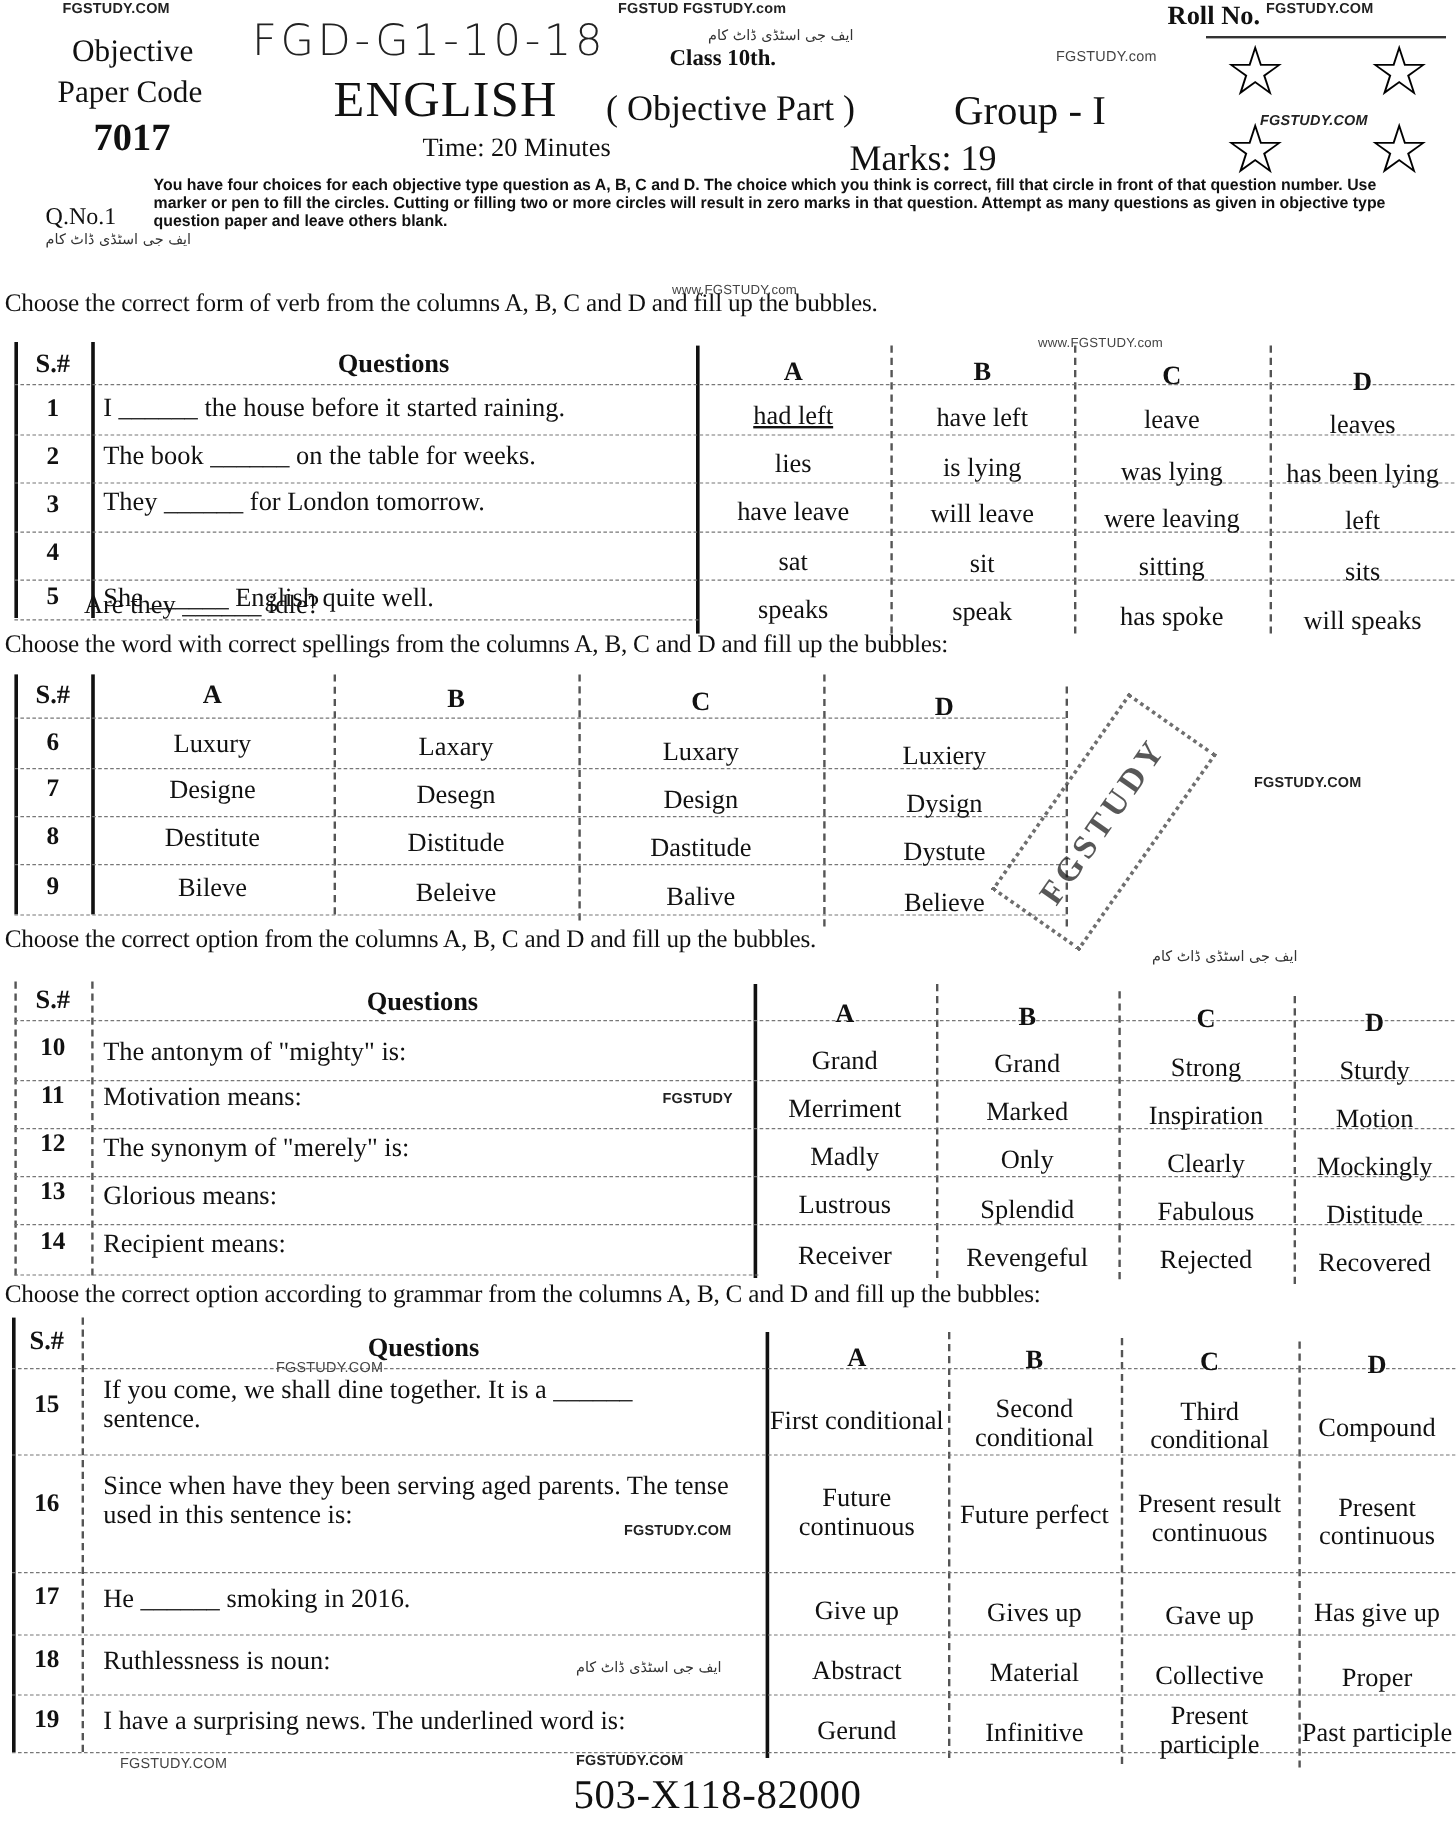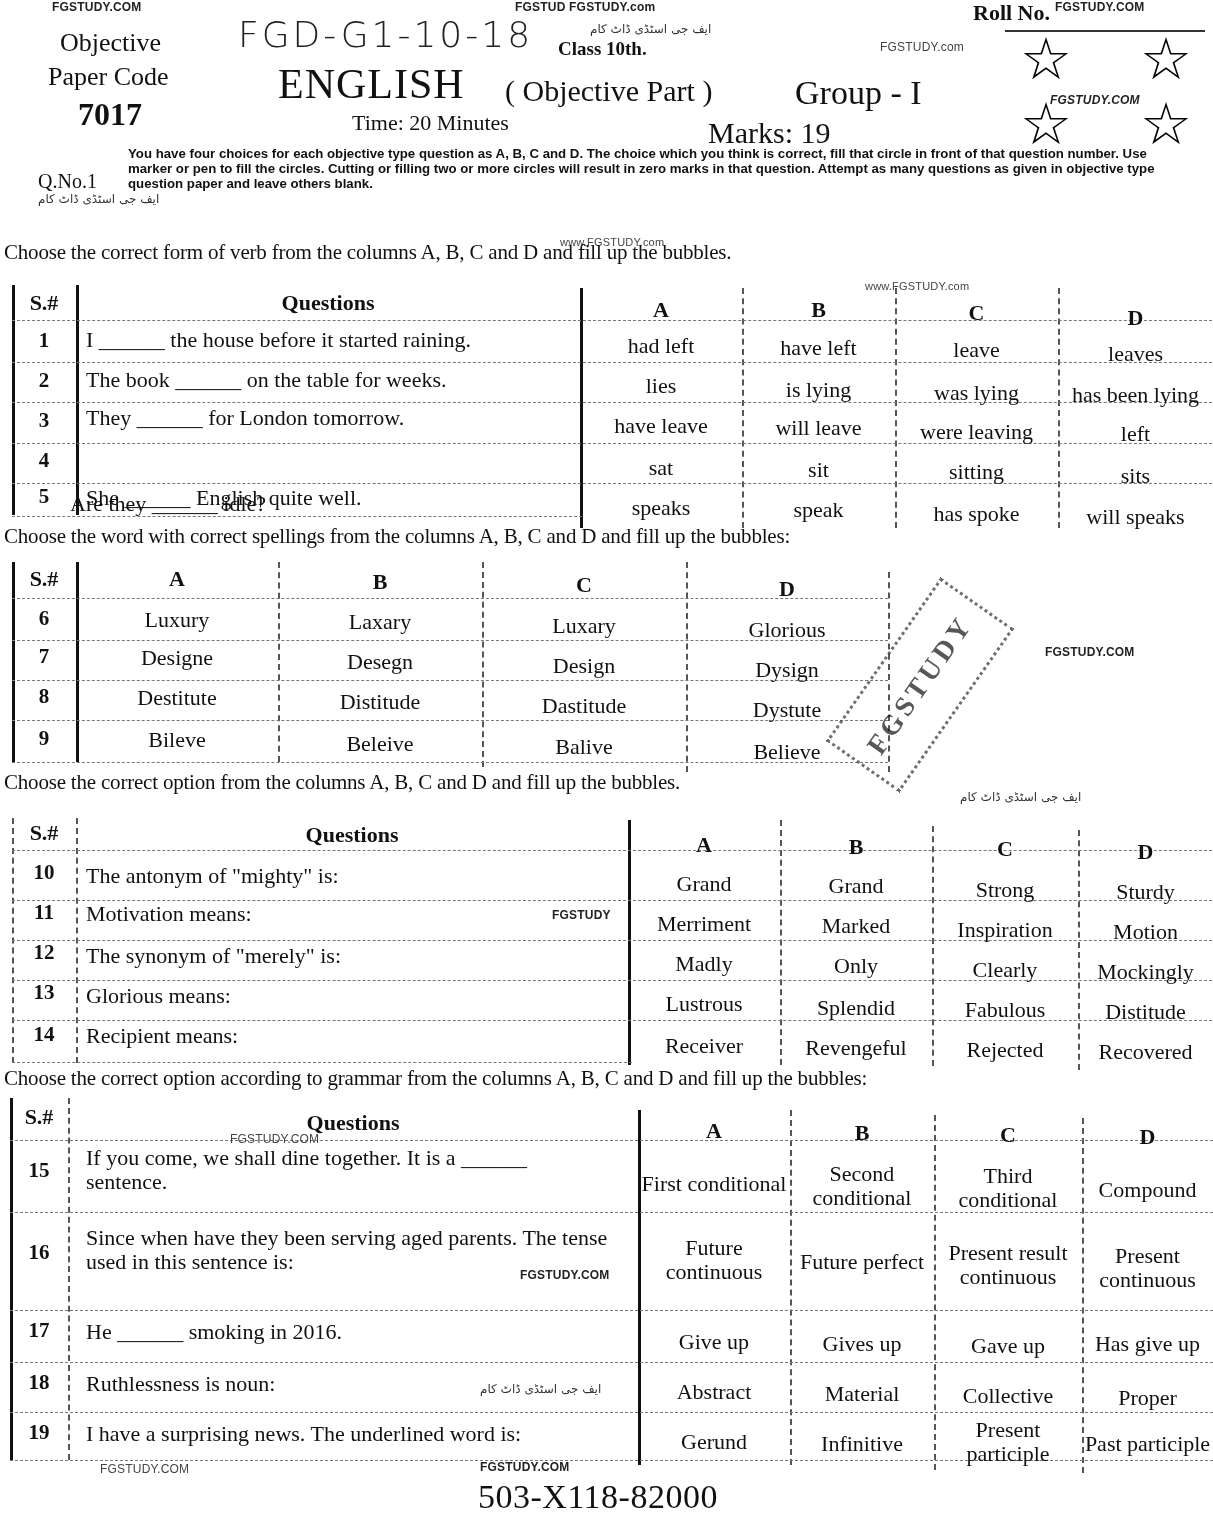--- a/index.html
+++ b/index.html
@@ -6,21 +6,21 @@
   html, body { width: 1213px; height: 1520px; background: #ffffff; overflow: hidden; }
   body { position: relative; font-family: "Liberation Serif", "DejaVu Serif", serif; color: #111; }
   .abs { position: absolute; }
   .wm { position: absolute; font-family: "Liberation Sans", "DejaVu Sans", sans-serif; font-size: 12px; font-weight: bold; color: #222; letter-spacing: 0.2px; }
   .wm.light { font-weight: normal; color: #444; }
 
   
   .hdr-objective { left: 60px; top: 28px; font-size: 26px; }
   .hdr-papercode { left: 48px; top: 62px; font-size: 26px; }
   .hdr-code { left: 78px; top: 96px; font-size: 32px; font-weight: bold; text-align: center; }
-  .hdr-hand { left: 210px; top: 14px; font-size: 36px; font-family: "DejaVu Sans", sans-serif; font-weight: 300; letter-spacing: 3px; color: #222; margin-left: 28px; }
+  .hdr-hand { left: 210px; top: 14px; font-size: 36px; font-family: "DejaVu Sans", sans-serif; font-weight: 300; letter-spacing: 3px; color: #222; }
   .hdr-class { left: 558px; top: 38px; font-size: 19px; font-weight: bold; }
   .hdr-english { left: 278px; top: 60px; font-size: 42px; letter-spacing: 1px; }
   .hdr-part { left: 505px; top: 74px; font-size: 30px; }
   .hdr-group { left: 795px; top: 74px; font-size: 34px; }
   .hdr-time { left: 352px; top: 110px; font-size: 22px; }
   .hdr-marks { left: 708px; top: 116px; font-size: 30px; }
   .hdr-rollno { left: 973px; top: 0px; font-size: 22px; font-weight: bold; }
   .star { position: absolute; font-size: 58px; line-height: 1; color: #000; font-family: "DejaVu Sans", sans-serif; }
 
   .qno { left: 38px; top: 170px; font-size: 20px; }
@@ -94,21 +94,21 @@
 
   <div class="cell head" style="left:12px;top:285px;width:64px;height:35px;">S.#</div>
   <div class="cell head" style="left:76px;top:285px;width:504px;height:35px;">Questions</div>
   <div class="cell head" style="left:580px;top:292px;width:162px;height:35px;">A</div>
   <div class="cell head" style="left:742px;top:292px;width:153px;height:35px;">B</div>
   <div class="cell head" style="left:895px;top:295px;width:163px;height:35px;">C</div>
   <div class="cell head" style="left:1058px;top:300px;width:155px;height:35px;">D</div>
 
   <div class="cell num" style="left:12px;top:320px;width:64px;height:40px;">1</div>
   <div class="cell left" style="left:76px;top:320px;width:504px;height:40px;">I ______ the house before it started raining.</div>
-  <div class="cell" style="left:580px;top:326px;width:162px;height:40px;">had left</div>
+  <div class="cell" style="left:580px;top:326px;width:162px;height:40px;text-decoration:underline;">had left</div>
   <div class="cell" style="left:742px;top:328px;width:153px;height:40px;">have left</div>
   <div class="cell" style="left:895px;top:330px;width:163px;height:40px;">leave</div>
   <div class="cell" style="left:1058px;top:334px;width:155px;height:40px;">leaves</div>
 
   <div class="cell num" style="left:12px;top:360px;width:64px;height:40px;">2</div>
   <div class="cell left" style="left:76px;top:360px;width:504px;height:40px;">The book ______ on the table for weeks.</div>
   <div class="cell" style="left:580px;top:366px;width:162px;height:40px;">lies</div>
   <div class="cell" style="left:742px;top:370px;width:153px;height:40px;">is lying</div>
   <div class="cell" style="left:895px;top:373px;width:163px;height:40px;">was lying</div>
   <div class="cell" style="left:1058px;top:375px;width:155px;height:40px;white-space:nowrap;overflow:hidden;">has been lying</div>
@@ -152,21 +152,21 @@
   <div class="cell head" style="left:12px;top:562px;width:64px;height:34px;">S.#</div>
   <div class="cell head" style="left:76px;top:562px;width:202px;height:34px;">A</div>
   <div class="cell head" style="left:278px;top:565px;width:204px;height:34px;">B</div>
   <div class="cell head" style="left:482px;top:568px;width:204px;height:34px;">C</div>
   <div class="cell head" style="left:686px;top:572px;width:202px;height:34px;">D</div>
 
   <div class="cell num" style="left:12px;top:598px;width:64px;height:40px;">6</div>
   <div class="cell" style="left:76px;top:600px;width:202px;height:40px;">Luxury</div>
   <div class="cell" style="left:278px;top:602px;width:204px;height:40px;">Laxary</div>
   <div class="cell" style="left:482px;top:606px;width:204px;height:40px;">Luxary</div>
-  <div class="cell" style="left:686px;top:610px;width:202px;height:40px;">Glorious</div>
+  <div class="cell" style="left:686px;top:610px;width:202px;height:40px;">Luxiery</div>
 
   <div class="cell num" style="left:12px;top:636px;width:64px;height:40px;">7</div>
   <div class="cell" style="left:76px;top:638px;width:202px;height:40px;">Designe</div>
   <div class="cell" style="left:278px;top:642px;width:204px;height:40px;">Desegn</div>
   <div class="cell" style="left:482px;top:646px;width:204px;height:40px;">Design</div>
   <div class="cell" style="left:686px;top:650px;width:202px;height:40px;">Dysign</div>
 
   <div class="cell num" style="left:12px;top:676px;width:64px;height:40px;">8</div>
   <div class="cell" style="left:76px;top:678px;width:202px;height:40px;">Destitute</div>
   <div class="cell" style="left:278px;top:682px;width:204px;height:40px;">Distitude</div>

